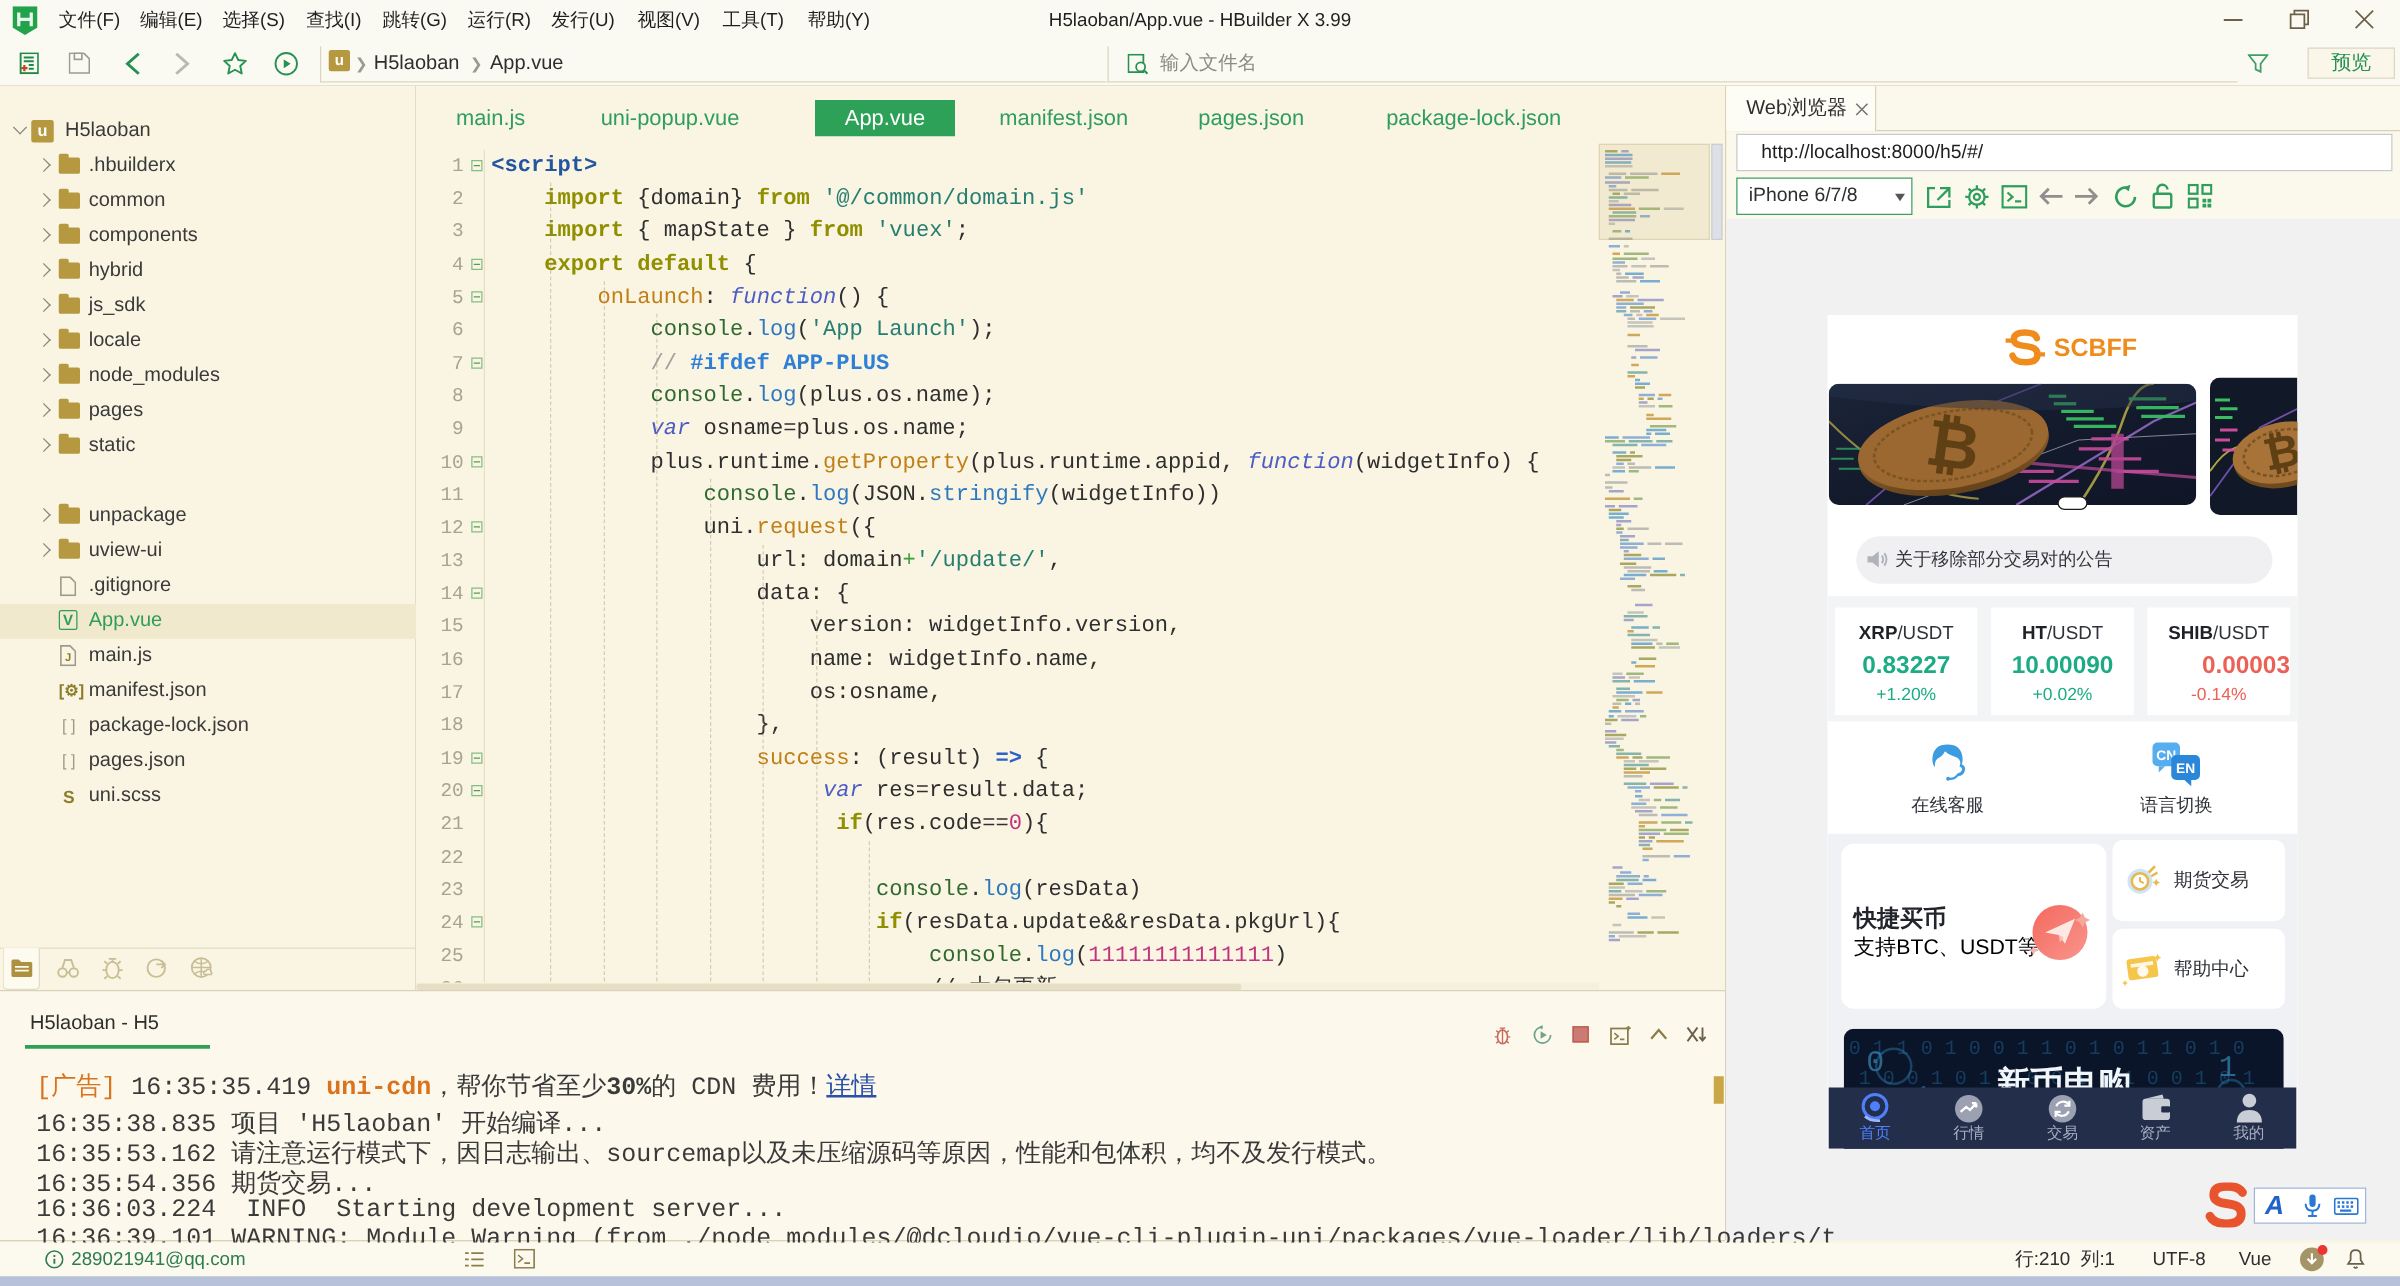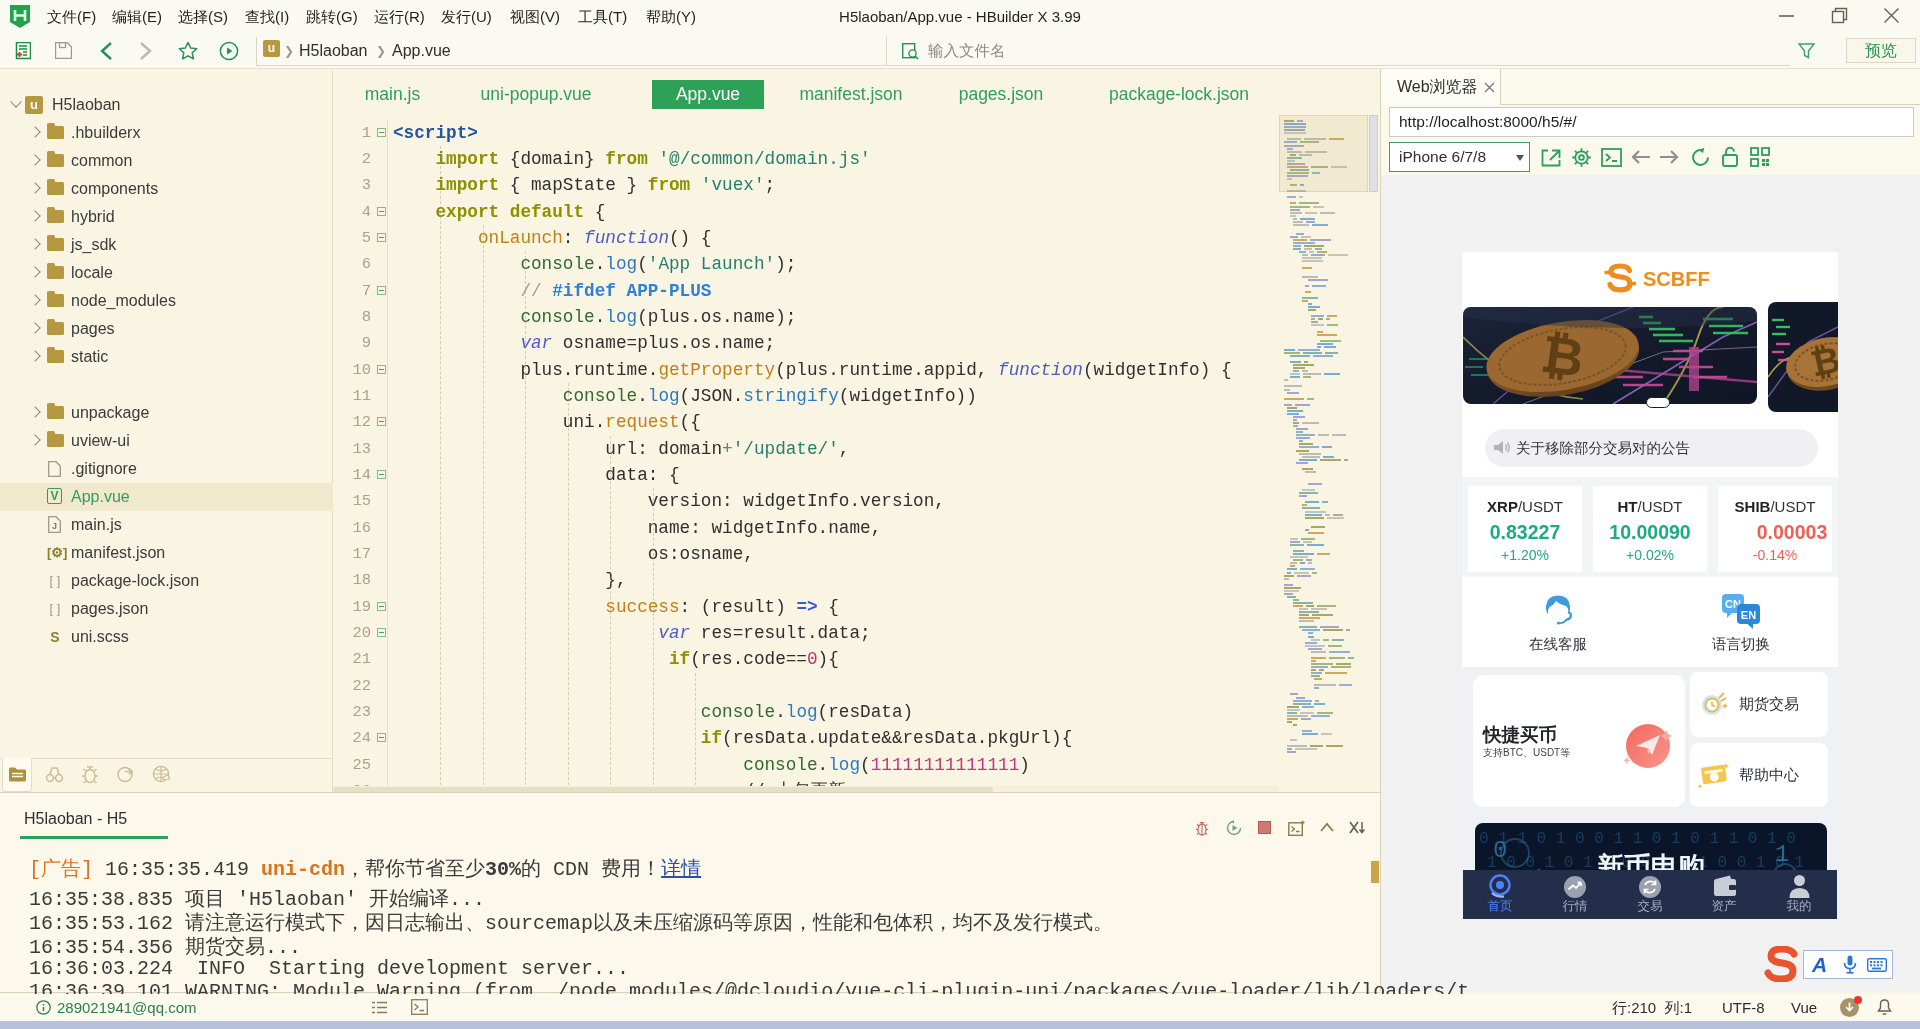--- a/index.html
+++ b/index.html
@@ -607,21 +607,21 @@
 <div class="abs" style="left:1369px;top:115px;width:9px;height:77px;background:#dde1e6;border:1px solid #c9cdd2"></div>
 
 <div id="rpanel">
   <div class="abs" style="left:0;top:0;width:540px;height:36px;border-bottom:1px solid #d9d2ba"></div>
   <div class="abs" style="left:0px;top:0px;width:120px;height:36px;background:#fdfcf5;border-right:1px solid #d9d2ba"></div>
   <div class="abs" style="left:16px;top:0;height:36px;line-height:36px;font-size:16px;color:#2e2e2e">Web浏览器</div>
   <svg class="abs" style="left:103px;top:13px" width="11" height="11">
       <path d="M1 1 L10 10 M10 1 L1 10" stroke="#777" stroke-width="1.3"></path>
     </svg>
 
-  <div class="abs" style="left:8px;top:38px;width:525px;height:30px;background:#fff;border:1px solid #c9c9c9;line-height:28px;font-size:15.5px;color:#1f1f1f;padding-left:9px">http://localhost:8000/h5/#/</div>
+  <div class="abs" style="left:8px;top:38px;width:525px;height:30px;background:#fff;border:1px solid #c9c9c9;line-height:28px;font-size:15.5px;color:#1f1f1f;padding-left:19px">http://localhost:8000/h5/#/</div>
 
   <div class="abs" style="left:8px;top:73px;width:141px;height:30px;background:#fff;border:1.5px solid #3e9e68;line-height:27px;font-size:15.5px;color:#2e2e2e;padding-left:9px">iPhone 6/7/8</div>
   <div class="abs" style="left:135px;top:73px;width:0;height:0;margin-top:13px;border-left:4.5px solid transparent;border-right:4.5px solid transparent;border-top:6px solid #555"></div>
   <svg class="abs" style="left:159px;top:78px" width="22" height="21" viewBox="0 0 22 21">
       <path d="M8 3.5 H2.5 V18.5 H19.5 V13" fill="none" stroke="#2e9e5d" stroke-width="1.8"></path>
       <path d="M12 3.5 H19.5 V11 M19.5 3.5 L10 13" fill="none" stroke="#2e9e5d" stroke-width="1.8"></path>
     </svg>
 <svg class="abs" style="left:190px;top:78px" width="21" height="21" viewBox="0 0 21 21">
       <g fill="none" stroke="#2e9e5d" stroke-width="1.8">
         <circle cx="10.5" cy="10.5" r="6.2"></circle>
@@ -755,21 +755,21 @@
 <div class="abs" style="left:6px;top:234px;width:114px;height:86px;background:#fff"></div>
 <div class="abs" style="left:6px;top:246px;width:114px;text-align:center;font-size:15px;color:#30323a"><b style="color:#1f2128">XRP</b>/USDT</div>
 <div class="abs" style="left:6px;top:269px;width:114px;text-align:center;font-size:19.5px;font-weight:bold;color:#1cab85">0.83227</div>
 <div class="abs" style="left:6px;top:295px;width:114px;text-align:center;font-size:14px;color:#1cab85">+1.20%</div>
 <div class="abs" style="left:131px;top:234px;width:114px;height:86px;background:#fff"></div>
 <div class="abs" style="left:131px;top:246px;width:114px;text-align:center;font-size:15px;color:#30323a"><b style="color:#1f2128">HT</b>/USDT</div>
 <div class="abs" style="left:131px;top:269px;width:114px;text-align:center;font-size:19.5px;font-weight:bold;color:#1cab85">10.00090</div>
 <div class="abs" style="left:131px;top:295px;width:114px;text-align:center;font-size:14px;color:#1cab85">+0.02%</div>
 <div class="abs" style="left:256px;top:234px;width:114px;height:86px;background:#fff"></div>
 <div class="abs" style="left:256px;top:246px;width:114px;text-align:center;font-size:15px;color:#30323a"><b style="color:#1f2128">SHIB</b>/USDT</div>
-<div class="abs" style="left:273px;top:269px;width:114px;text-align:center;font-size:19.5px;font-weight:bold;color:#ec6156">0.00003</div>
+<div class="abs" style="left:256px;top:269px;width:114px;text-align:right;font-size:19.5px;font-weight:bold;color:#ec6156">0.00003</div>
 <div class="abs" style="left:256px;top:295px;width:114px;text-align:center;font-size:14px;color:#ec6156">-0.14%</div>
 <svg class="abs" style="left:78px;top:340px" width="37" height="37" viewBox="0 0 37 37">
       <circle cx="18" cy="17" r="10.5" fill="#fdfdfd"></circle>
       <path d="M18 3.5 Q29 3.5 30 14 Q30.5 19 28 22 Q29.5 15 24.5 13.5 Q19 12 16 9 Q14 13 10.5 14.5 Q7.5 16 8 22 Q5.5 19 6 14 Q7 3.5 18 3.5 Z" fill="#3d9be0"></path>
       <path d="M28 20 Q32 21.5 30.5 25 Q29 28 26 27.5" fill="none" stroke="#3d9be0" stroke-width="2.4"></path>
       <path d="M26.5 27.5 Q24 31.5 19 31" fill="none" stroke="#3d9be0" stroke-width="1.8"></path>
       <circle cx="18.5" cy="31" r="1.6" fill="#3d9be0"></circle>
     </svg>
 <div class="abs" style="left:46px;top:383px;width:100px;text-align:center;font-size:14.5px;color:#2e3138">在线客服</div>
 <svg class="abs" style="left:258px;top:340px" width="42" height="38" viewBox="0 0 42 38">
@@ -777,21 +777,21 @@
       <text x="13" y="16" text-anchor="middle" font-size="11" font-weight="bold" fill="#fff" font-family="Liberation Sans">CN</text>
       <path d="M7 21 L7 26 L12 21" fill="#57aeee"></path>
       <rect x="17" y="12" width="23" height="20" rx="4" fill="#2b87d8"></rect>
       <text x="28.5" y="26.5" text-anchor="middle" font-size="11" font-weight="bold" fill="#fff" font-family="Liberation Sans">EN</text>
       <path d="M33 32 L33 37 L27.5 32" fill="#2b87d8"></path>
     </svg>
 <div class="abs" style="left:229px;top:383px;width:100px;text-align:center;font-size:14.5px;color:#2e3138">语言切换</div>
 <div class="abs" style="left:0;top:415px;width:376px;height:253px;background:#eff1f5"></div>
 <div class="abs" style="left:11px;top:423px;width:212px;height:132px;background:#fff;border-radius:10px"></div>
 <div class="abs" style="left:21px;top:470px;font-size:18.5px;font-weight:bold;color:#23252c">快捷买币</div>
-<div class="abs" style="left:21px;top:494px;font-size:10px;color:#404040">支持BTC、USDT等</div>
+<div class="abs" style="left:21px;top:494px;font-size:17px;color:#000000">支持BTC、USDT等</div>
 <svg class="abs" style="left:160px;top:468px" width="52" height="50" viewBox="0 0 52 50">
       <defs>
         <linearGradient id="rg" x1="0" y1="0" x2="1" y2="1">
           <stop offset="0" stop-color="#f4695e"></stop>
           <stop offset="1" stop-color="#f9958c"></stop>
         </linearGradient>
       </defs>
       <circle cx="26" cy="26" r="22" fill="url(#rg)"></circle>
       <path d="M14 26 L38 15 L30 35 L25 28 Z" fill="#fde8e4"></path>
       <path d="M25 28 L26 34 L29 30" fill="#f8c0b8"></path>

